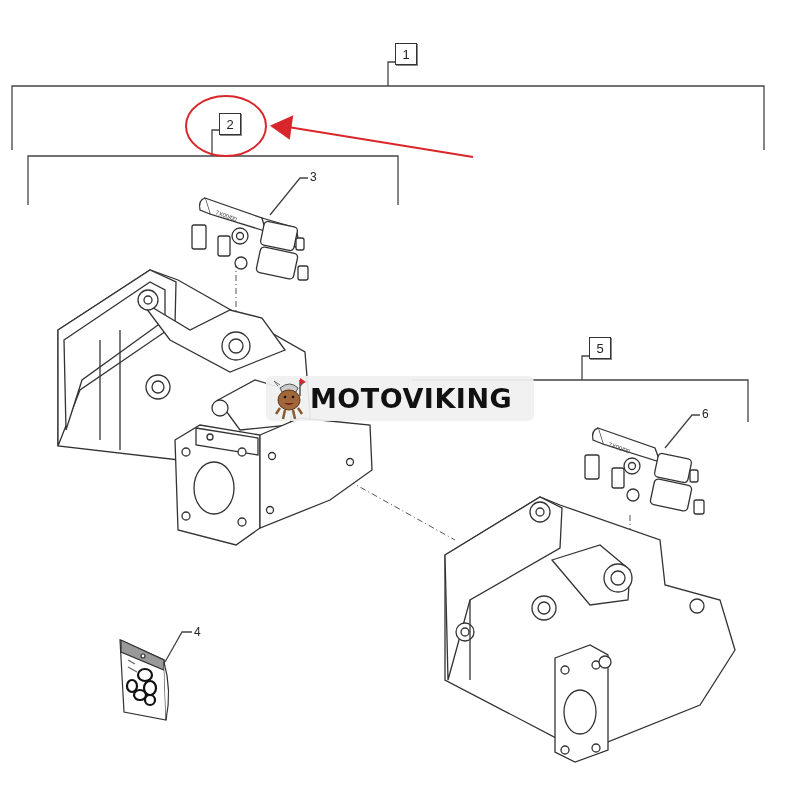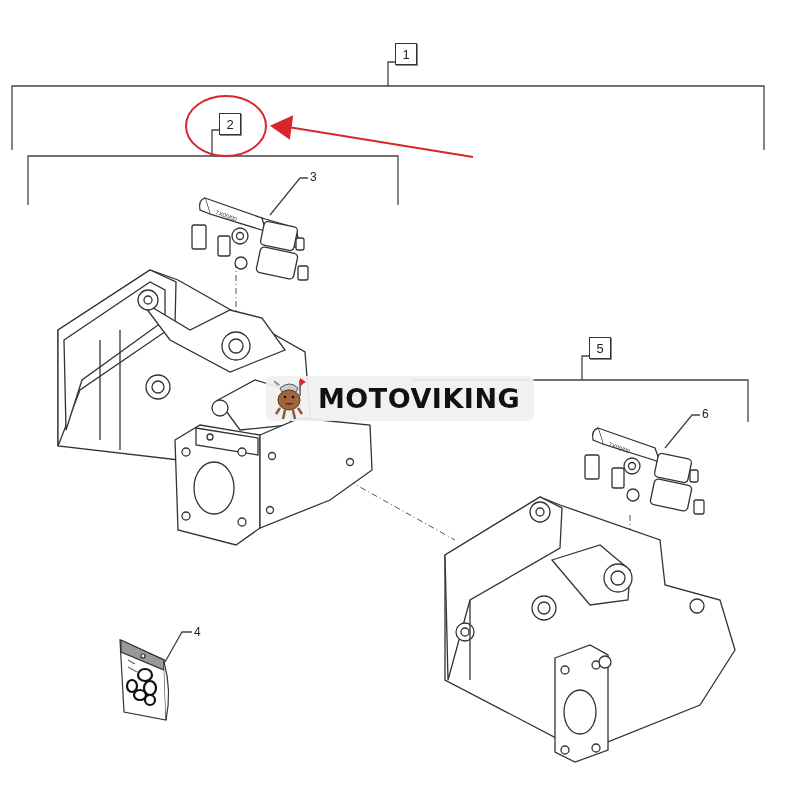--- a/index.html
+++ b/index.html
@@ -2,21 +2,21 @@
 <html><head>
 <meta charset="utf-8">
 <style>
   html, body { margin: 0; padding: 0; background: #ffffff; }
   body { width: 800px; height: 800px; position: relative; overflow: hidden; font-family: "Liberation Sans", sans-serif; }
   #diagram { position: absolute; left: 0; top: 0; width: 800px; height: 800px; }
   .callout-box { position: absolute; width: 20px; height: 20px; border: 1px solid #333; background: #fff; box-shadow: 1px 1px 0 #888; font-size: 13px; font-family: "Liberation Sans", sans-serif; color: #222; display: flex; align-items: center; justify-content: center; }
   .callout-plain { position: absolute; font-size: 12px; color: #222; font-family: "Liberation Sans", sans-serif; }
   .watermark { position: absolute; left: 266px; top: 376px; width: 268px; height: 45px; background: rgba(240,240,240,0.93); border-radius: 6px; display: flex; align-items: center; }
   .watermark .logo { width: 40px; height: 45px; margin-left: 4px; }
-  .watermark .brand { font-family: "DejaVu Sans", sans-serif; font-weight: bold; font-size: 27px; color: #111; letter-spacing: 0.5px; margin-left: 8px; }
+  .watermark .brand { font-family: "DejaVu Sans", sans-serif; font-weight: bold; font-size: 27px; color: #111; letter-spacing: 0.5px; margin-left: 0px; }
 </style>
 </head>
 <body>
 
 <svg id="diagram" viewBox="0 0 800 800" xmlns="http://www.w3.org/2000/svg">
   <g fill="none" stroke="#444" stroke-width="1.3">
 
     <polyline points="12,150 12,86 764,86 764,150"></polyline>
     <polyline points="388,86 388,62 396,62"></polyline>
 

